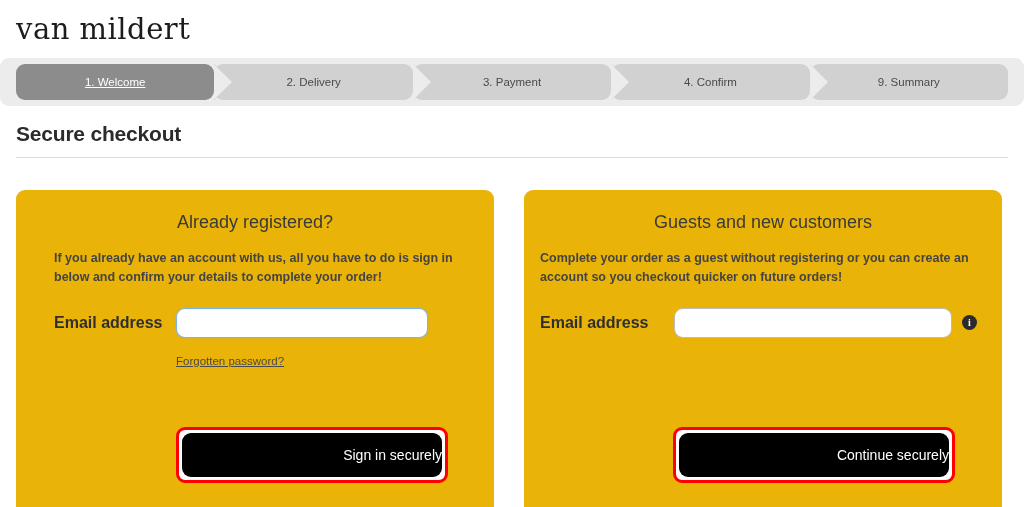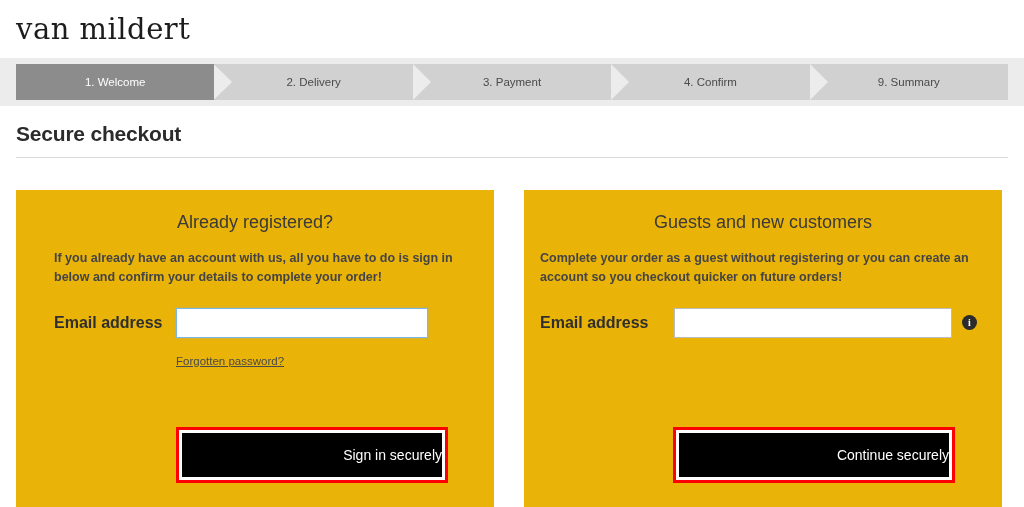--- a/index.html
+++ b/index.html
@@ -1,15 +1,15 @@
 <!DOCTYPE html>
 <html><head>
 <meta charset="utf-8">
 <style>
-  * { box-sizing: border-box; margin: 0; padding: 0; }
+  * { box-sizing: border-box; margin: 0; padding: 0; border-radius: 9px; }
 
   html, body {
     width: 1024px;
     height: 507px;
     overflow: hidden;
   }
 
   body {
     font-family: "Liberation Sans", sans-serif;
     background: #ffffff;
@@ -53,20 +53,21 @@
     color: #4a4a4a;
     font-size: 11.5px;
     display: flex;
     align-items: center;
     justify-content: center;
     text-align: center;
   }
   .step.active {
     background: #8c8c8c;
     color: #ffffff;
+    text-decoration: underline;
   }
   
   .step:not(:last-child)::after {
     content: "";
     position: absolute;
     right: -18px;
     top: 0;
     width: 0;
     height: 0;
     border-top: 18px solid transparent;

